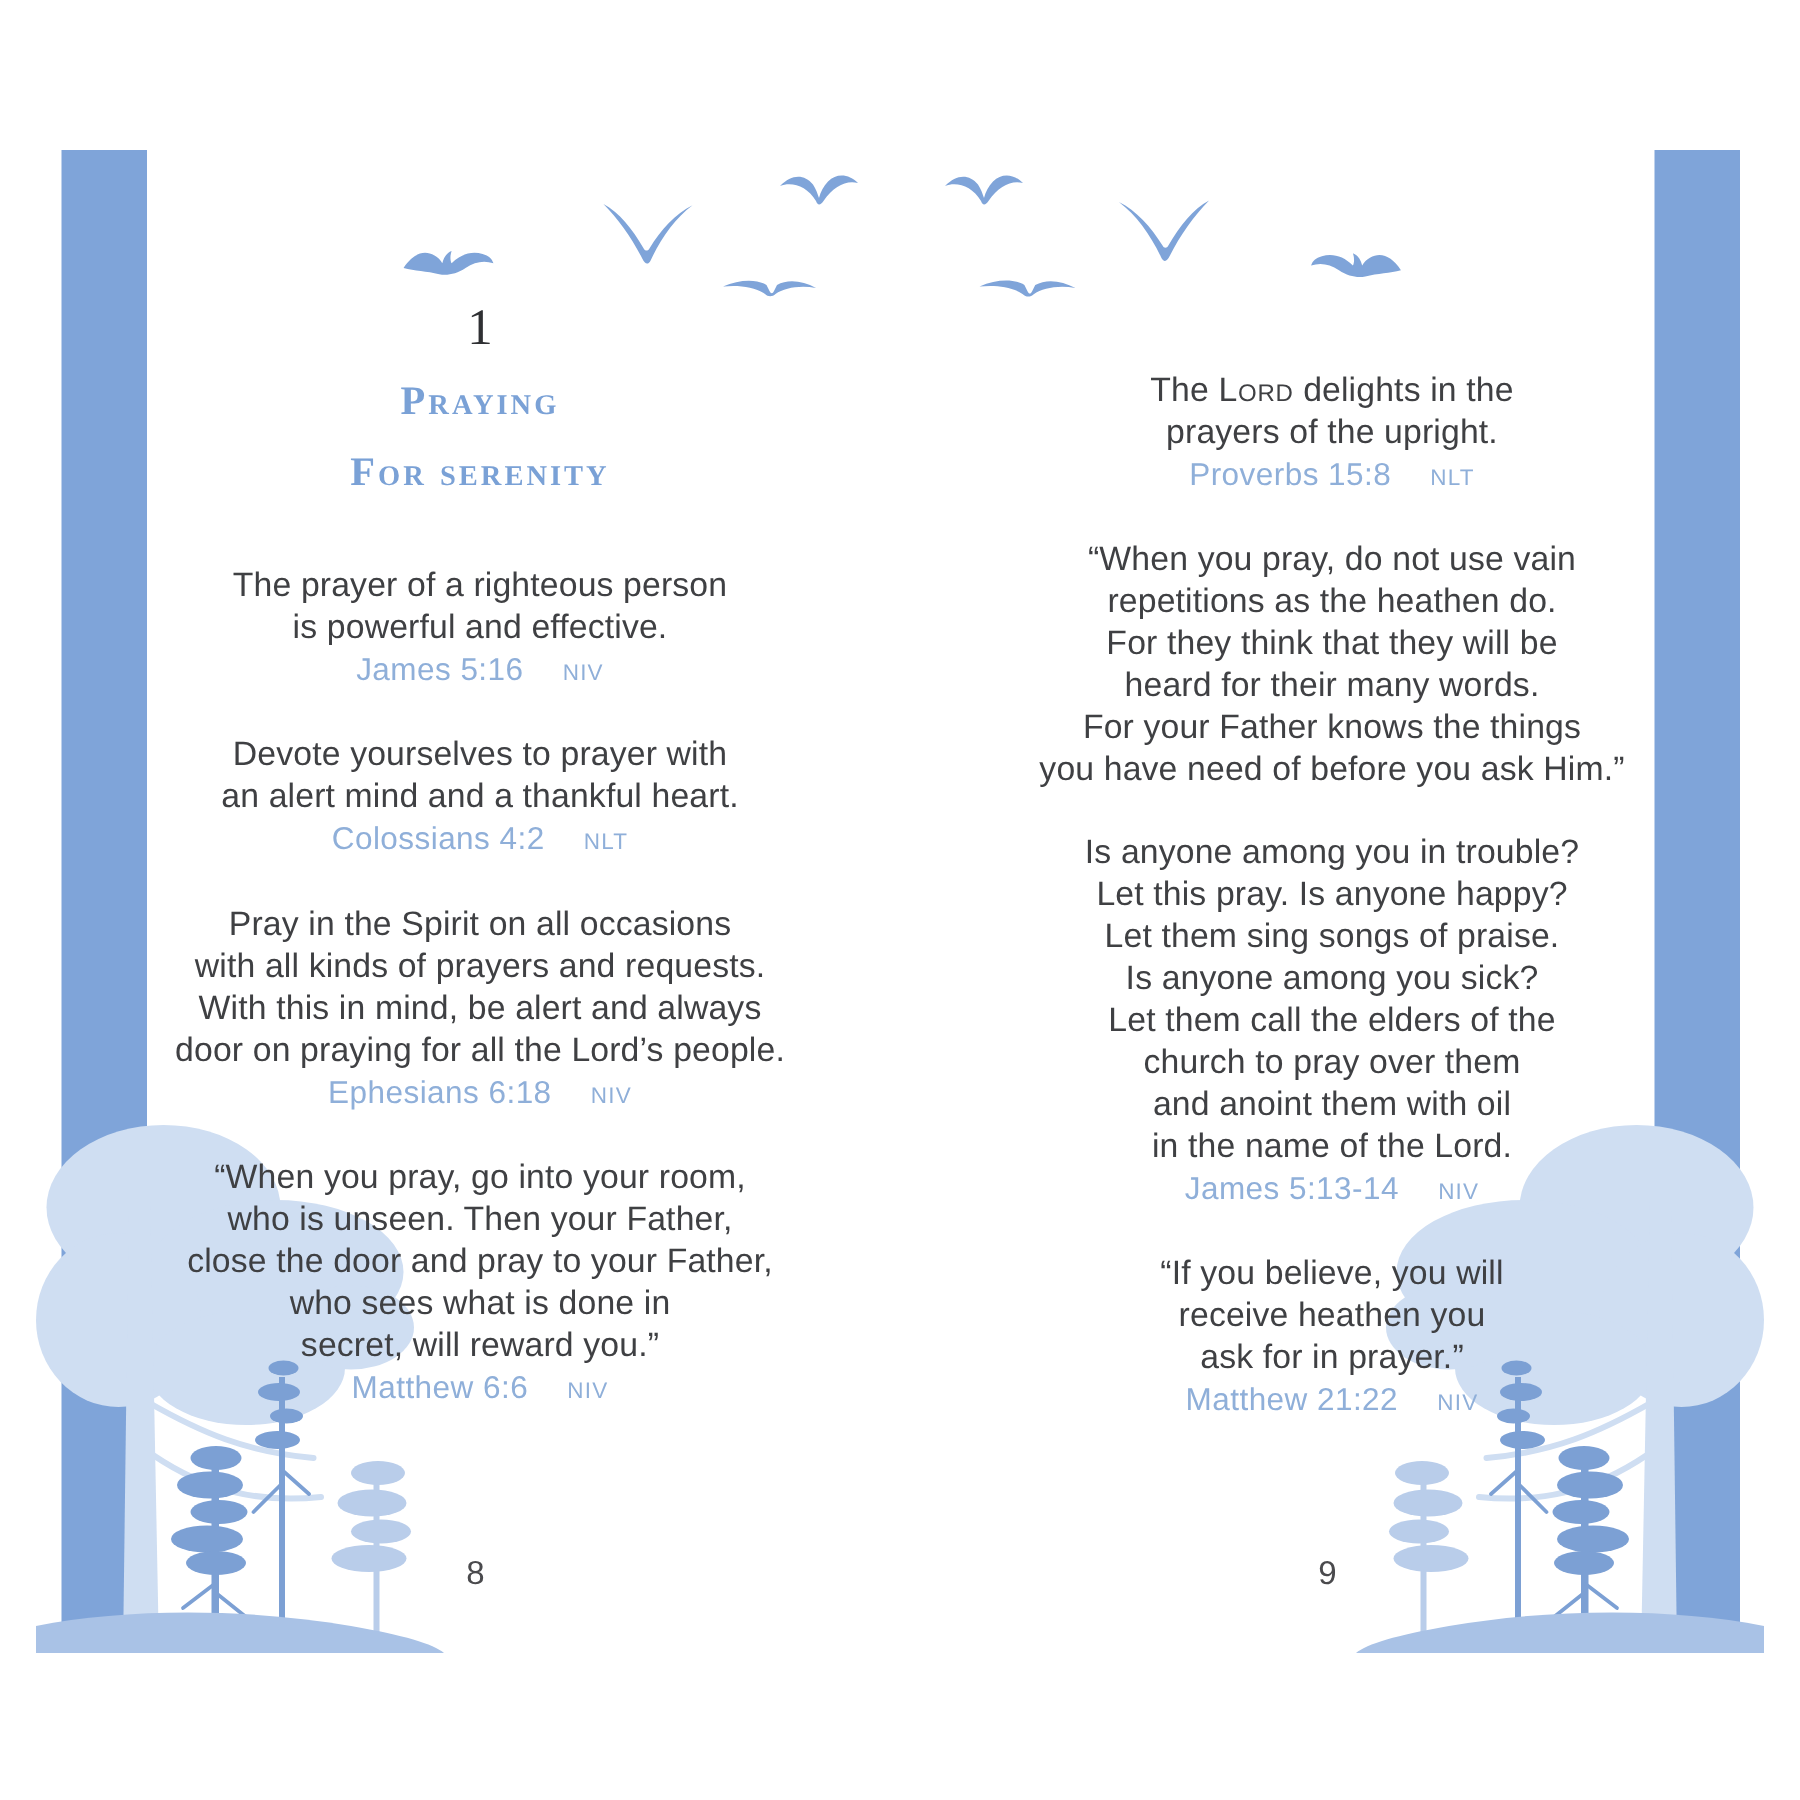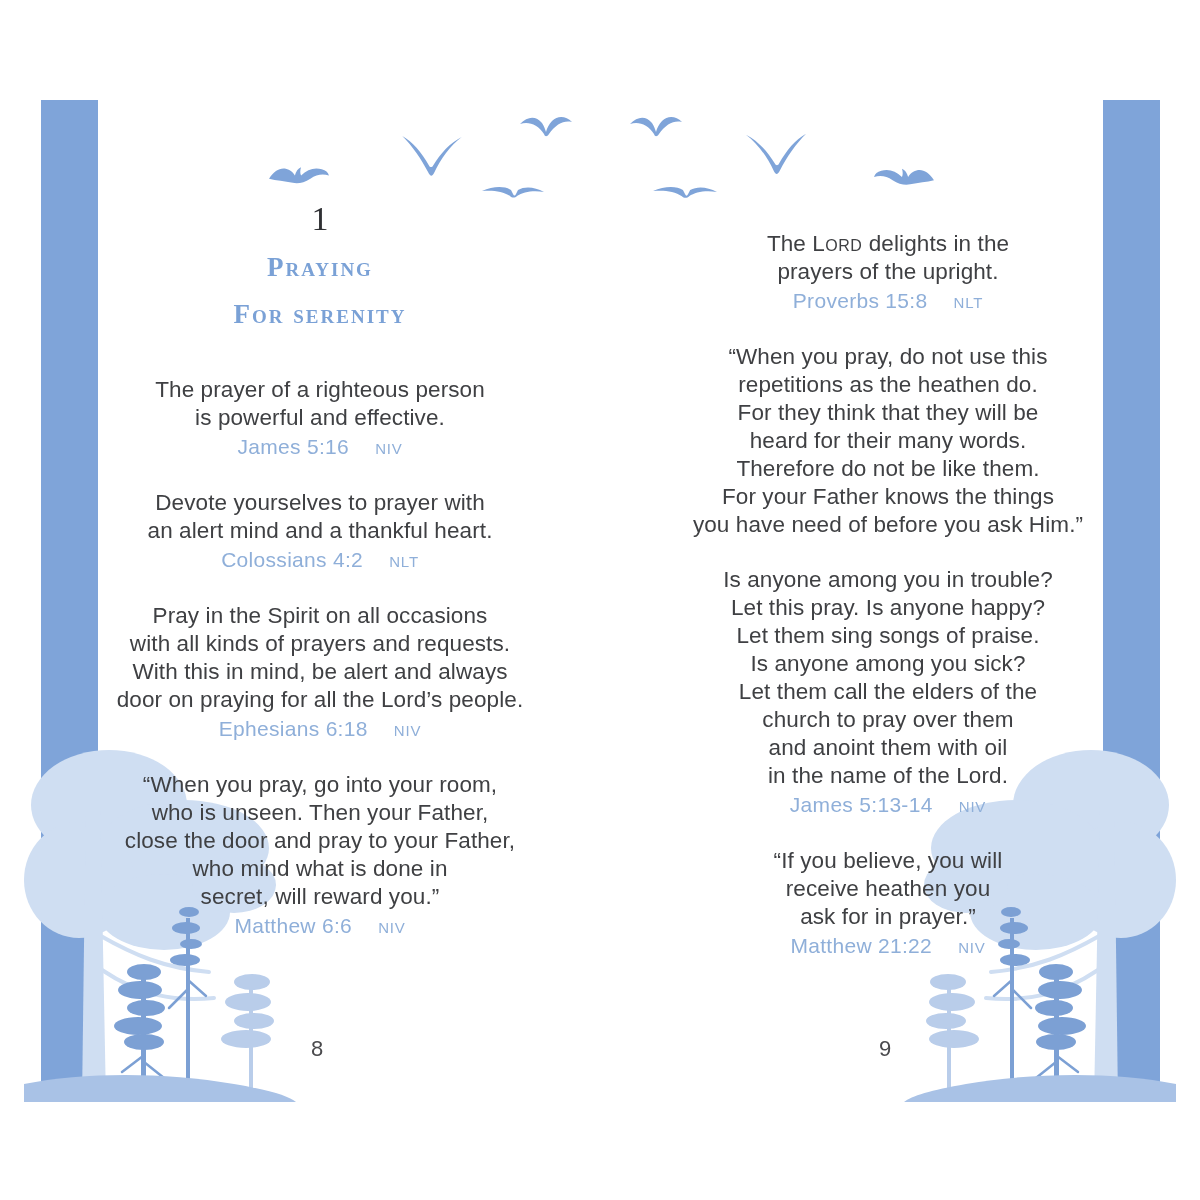--- a/index.html
+++ b/index.html
@@ -50,21 +50,21 @@
   .chapter-title{
     font-family:"Liberation Serif",serif;
     font-variant:small-caps;font-weight:600;
     font-size:27px;line-height:47px;letter-spacing:2px;
     color:var(--title-blue);
     text-transform:lowercase;
   }
   .chapter-title div::first-letter{text-transform:uppercase;}
   .verses{margin-top:38px;}
   .page-right .verses{margin-top:0;}
-  .verse-block{margin:0 0 27px 0;}
+  .verse-block{margin:16px 0 27px 0;}
   .verse-line{
     font-size:22.5px;line-height:28px;color:var(--body-ink);
     letter-spacing:0.1px;
   }
   .verse-line .smallcaps{font-variant:small-caps;letter-spacing:0.5px;}
   .verse-ref{
     font-size:21px;line-height:26px;color:var(--ref-blue);
     letter-spacing:0.3px;margin-top:2px;
   }
   .verse-ref .ver{font-size:15px;letter-spacing:0.8px;padding-left:20px;}
@@ -201,40 +201,39 @@
           <div class="verse-line">Pray in the Spirit on all occasions</div>
           <div class="verse-line">with all kinds of prayers and requests.</div>
           <div class="verse-line">With this in mind, be alert and always</div>
           <div class="verse-line">door on praying for all the Lord’s people.</div>
           <div class="verse-ref">Ephesians 6:18 <span class="ver">NIV</span></div>
         </div>
         <div class="verse-block">
           <div class="verse-line">“When you pray, go into your room,</div>
           <div class="verse-line">who is unseen. Then your Father,</div>
           <div class="verse-line">close the door and pray to your Father,</div>
-          <div class="verse-line">who mind what is done in</div>
+          <div class="verse-line">who sees what is done in</div>
           <div class="verse-line">secret, will reward you.”</div>
           <div class="verse-ref">Matthew 6:6 <span class="ver">NIV</span></div>
         </div>
       </div>
   </div>
 
   <div class="page page-right">
     <div class="verses">
         <div class="verse-block">
           <div class="verse-line">The <span class="smallcaps">Lord</span> delights in the</div>
           <div class="verse-line">prayers of the upright.</div>
           <div class="verse-ref">Proverbs 15:8 <span class="ver">NLT</span></div>
         </div>
         <div class="verse-block">
-          <div class="verse-line">“When you pray, do not use this</div>
+          <div class="verse-line">“When you pray, do not use vain</div>
           <div class="verse-line">repetitions as the heathen do.</div>
           <div class="verse-line">For they think that they will be</div>
           <div class="verse-line">heard for their many words.</div>
-          <div class="verse-line">Therefore do not be like them.</div>
           <div class="verse-line">For your Father knows the things</div>
           <div class="verse-line">you have need of before you ask Him.”</div>
         </div>
         <div class="verse-block">
           <div class="verse-line">Is anyone among you in trouble?</div>
           <div class="verse-line">Let this pray. Is anyone happy?</div>
           <div class="verse-line">Let them sing songs of praise.</div>
           <div class="verse-line">Is anyone among you sick?</div>
           <div class="verse-line">Let them call the elders of the</div>
           <div class="verse-line">church to pray over them</div>

